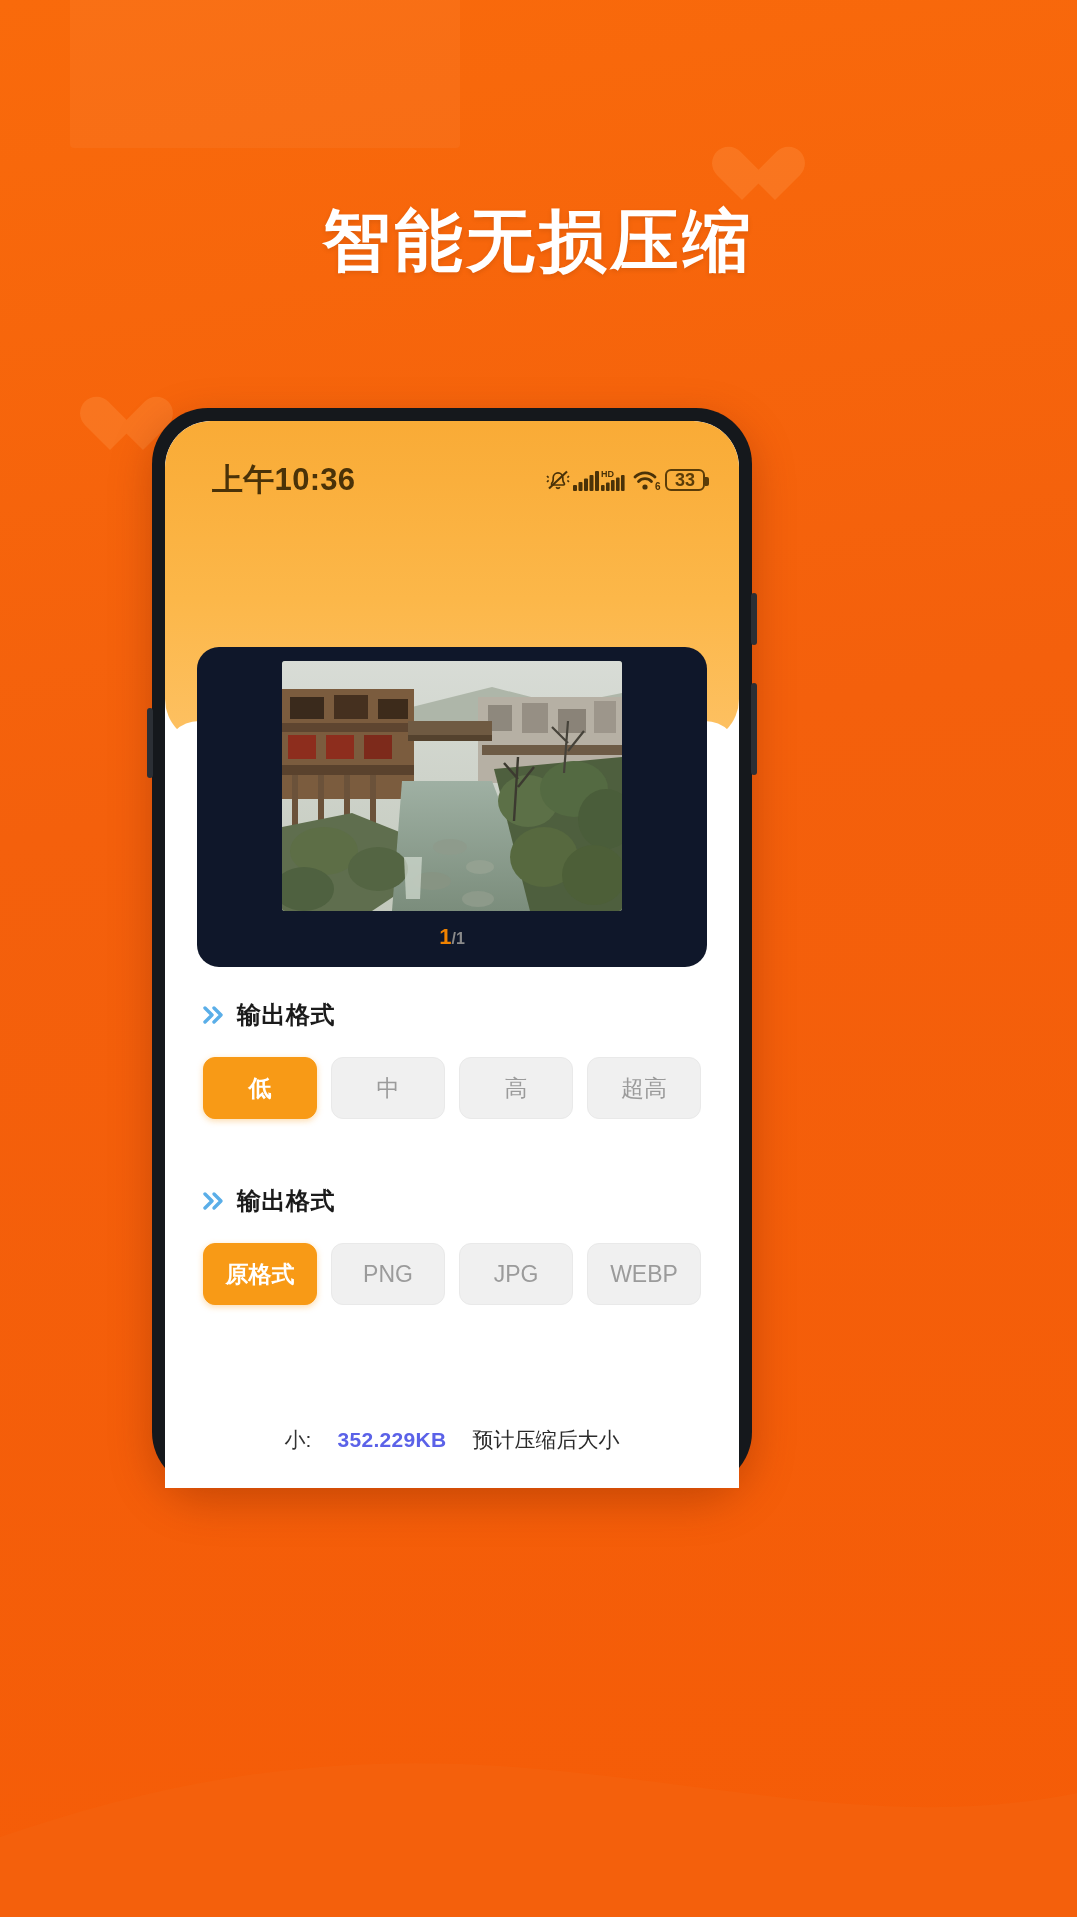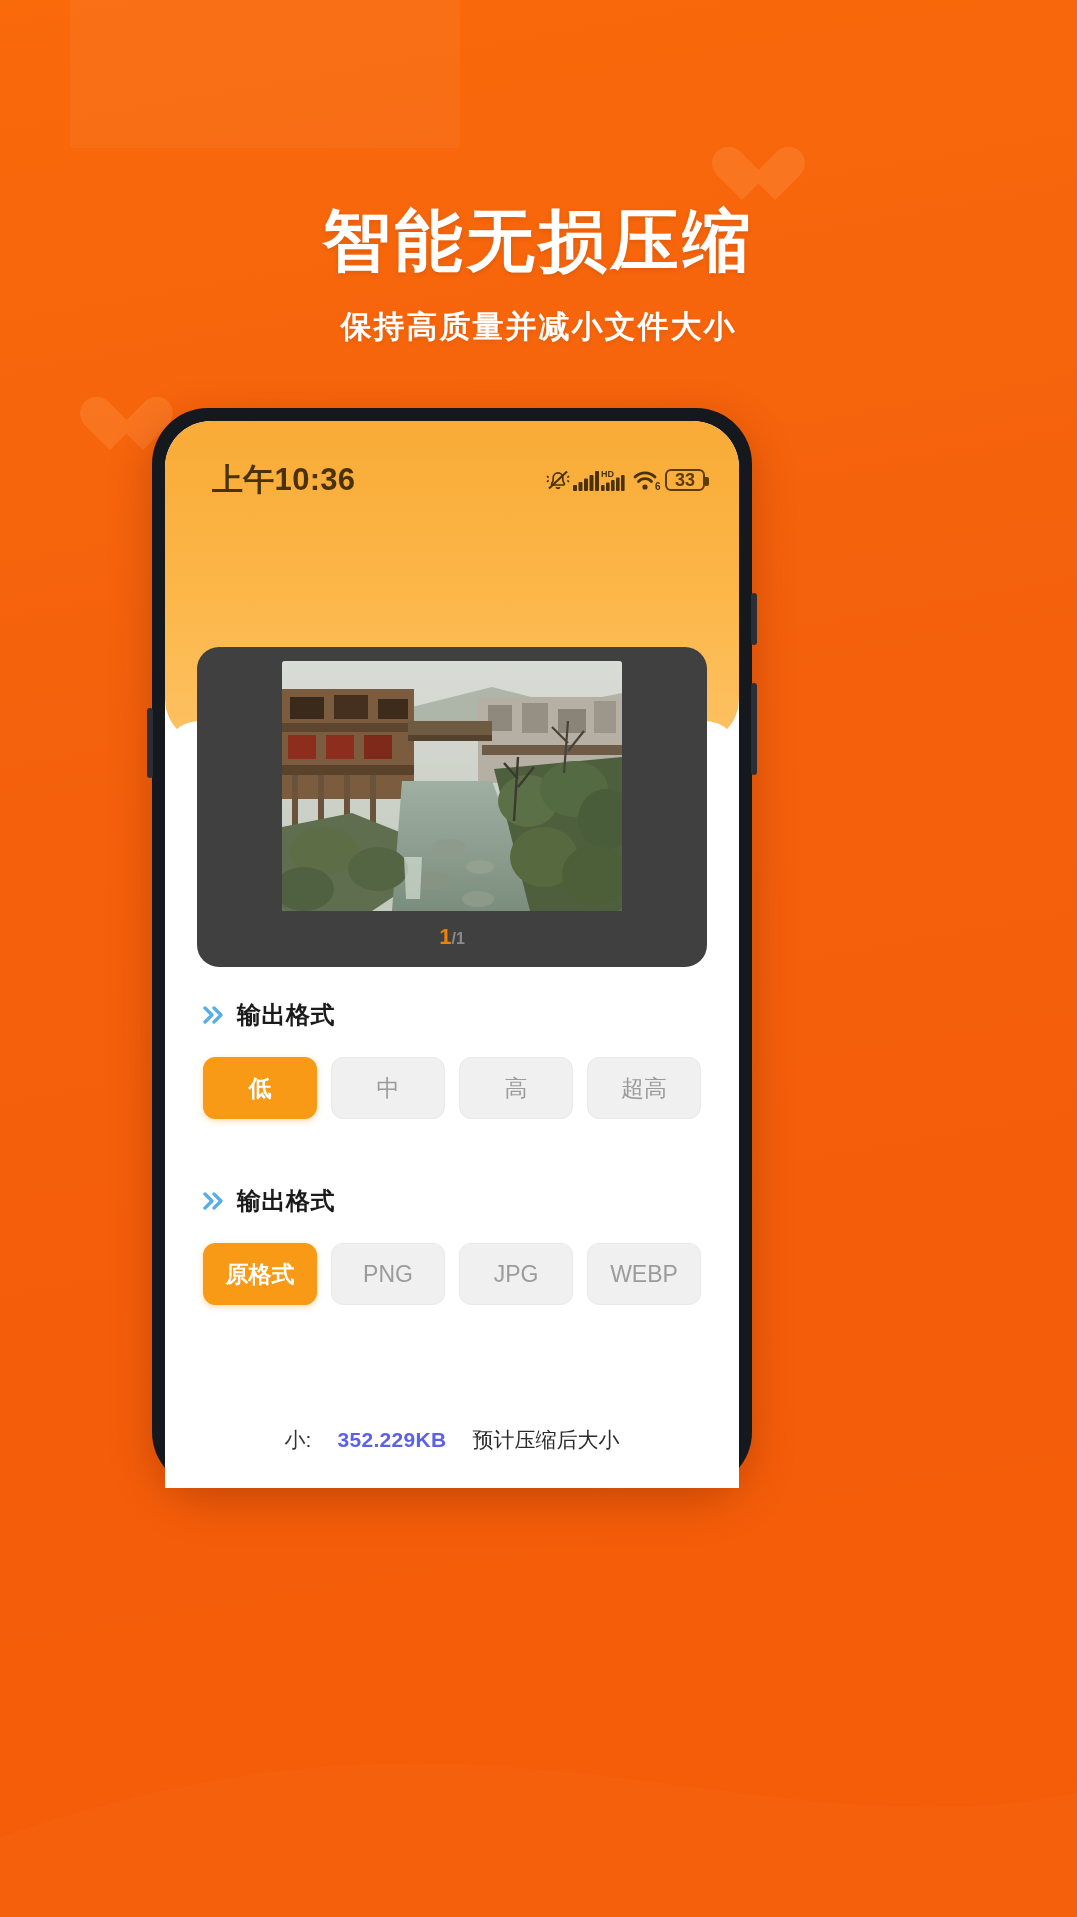--- a/index.html
+++ b/index.html
@@ -105,21 +105,21 @@
 
   
   .sheet{
     position:absolute; left:0; top:300px; width:100%; bottom:0;
     background:#ffffff; border-radius:34px 34px 0 0;
   }
 
   
   .preview-card{
     position:absolute; left:32px; top:-74px; width:calc(100% - 64px); height:320px;
-    background:#404040; border-radius:22px; overflow:hidden;
+    background:#0f172a; border-radius:22px; overflow:hidden;
   }
   .thumb{
     position:absolute; left:50%; transform:translateX(-50%); top:14px;
     width:340px; height:250px; border-radius:3px; overflow:hidden;
     background:#7a8a74;
   }
   .thumb svg{ display:block; width:100%; height:100%; }
   .page-ind{
     position:absolute; left:0; bottom:17px; width:100%;
     text-align:center; font-size:0;
@@ -157,21 +157,20 @@
 </style>
 </head>
 <body>
 
 <div class="promo-bg">
   <div class="deco-rect"></div>
   <div class="deco-heart h1"></div>
   <div class="deco-heart h2"></div>
 
   <div class="promo-title">智能无损压缩</div>
-  <div class="promo-sub">保持高质量并减小文件大小</div>
 
   <svg class="wave" viewBox="0 0 1077 190" preserveAspectRatio="none">
     <path d="M0,120 C180,60 340,36 540,52 C740,68 900,108 1077,78 L1077,190 L0,190 Z" fill="#f4600c"></path>
   </svg>
 </div>
 
 <div class="phone">
   <div class="phone-btn pb1"></div>
   <div class="phone-btn pb2"></div>
   <div class="pb-l"></div>

